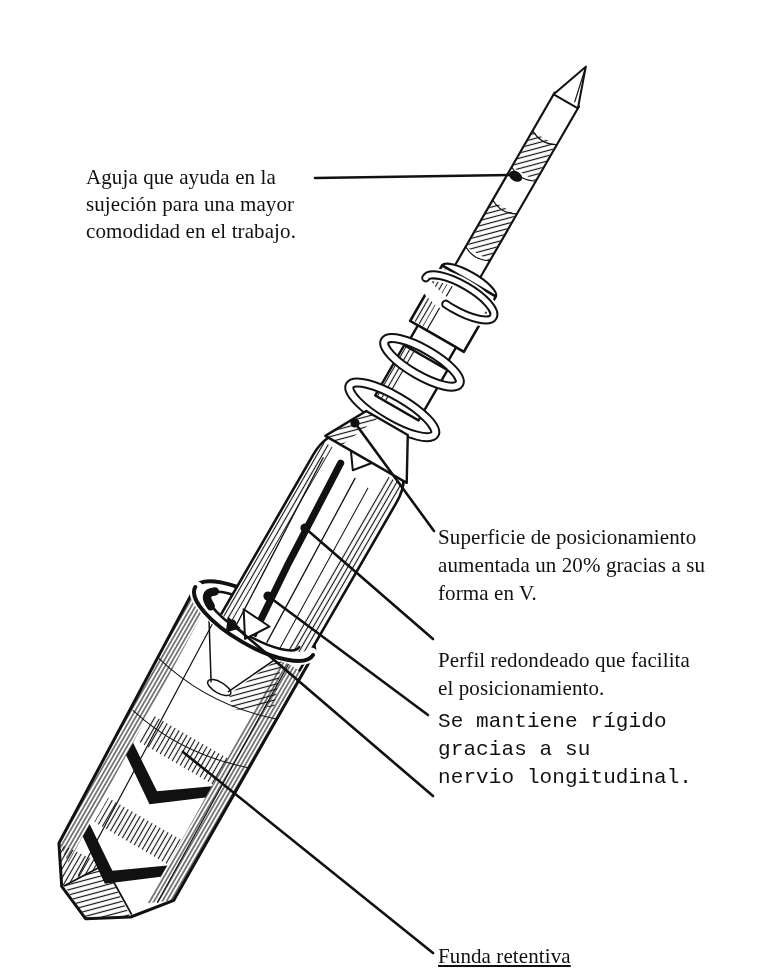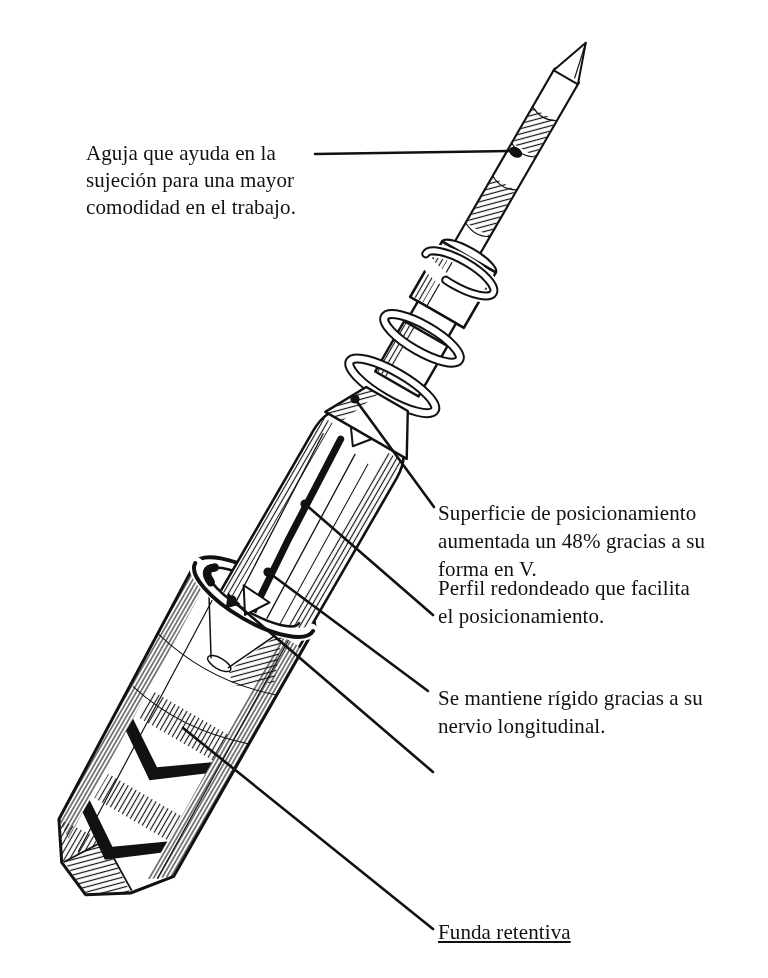--- a/index.html
+++ b/index.html
@@ -1,30 +1,30 @@
 <!DOCTYPE html>
 <html><head>
 <meta charset="utf-8">
 <style>
   html,body{margin:0;padding:0;}
   body{
     width:768px;height:978px;background:#ffffff;position:relative;overflow:hidden;
     font-family:"Liberation Serif", serif;color:#111111;
   }
-  .page{position:absolute;inset:0;}
+  .page{position:absolute;inset:0;margin-top:24px;}
   svg.fig{position:absolute;left:0;top:0;}
   .label{
     position:absolute;white-space:pre-line;font-size:21px;line-height:27px;
     letter-spacing:0.1px;color:#111111;
   }
   .label-r{line-height:28px;}
   #lbl-aguja{left:86px;top:140px;width:260px;}
   #lbl-superficie{left:438px;top:499px;width:325px;}
-  #lbl-perfil{left:438px;top:574px;width:325px;}
-  #lbl-rigido{left:438px;top:684px;width:325px;}
+  #lbl-perfil{left:438px;top:622px;width:325px;}
+  #lbl-rigido{left:438px;top:684px;width:325px;font-family:Liberation Mono, monospace;}
   #lbl-posicion{left:438px;top:762px;width:325px;}
   #lbl-funda{left:438px;top:918px;width:325px;text-decoration:underline;}
 </style>
 </head>
 <body>
 
 <div class="page">
 
   <svg class="fig" width="768" height="978" viewBox="0 0 768 978">
     <defs>
@@ -133,21 +133,21 @@
       <circle cx="305" cy="504" r="4.6" stroke="none"></circle>
       <circle cx="268" cy="572" r="4.6" stroke="none"></circle>
       <circle cx="232" cy="600" r="4.6" stroke="none"></circle>
     </g>
   </svg>
 
   <div class="label" id="lbl-aguja">Aguja que ayuda en la
 sujeción para una mayor
 comodidad en el trabajo.</div>
   <div class="label label-r" id="lbl-superficie">Superficie de posicionamiento
-aumentada un 48% gracias a su
+aumentada un 20% gracias a su
 forma en V.</div>
   <div class="label label-r" id="lbl-perfil">Perfil redondeado que facilita
 el posicionamiento.</div>
   <div class="label label-r" id="lbl-rigido">Se mantiene rígido gracias a su
 nervio longitudinal.</div>
   <div class="label label-r" id="lbl-funda">Funda retentiva</div>
 
 </div>
 
 </body></html>

